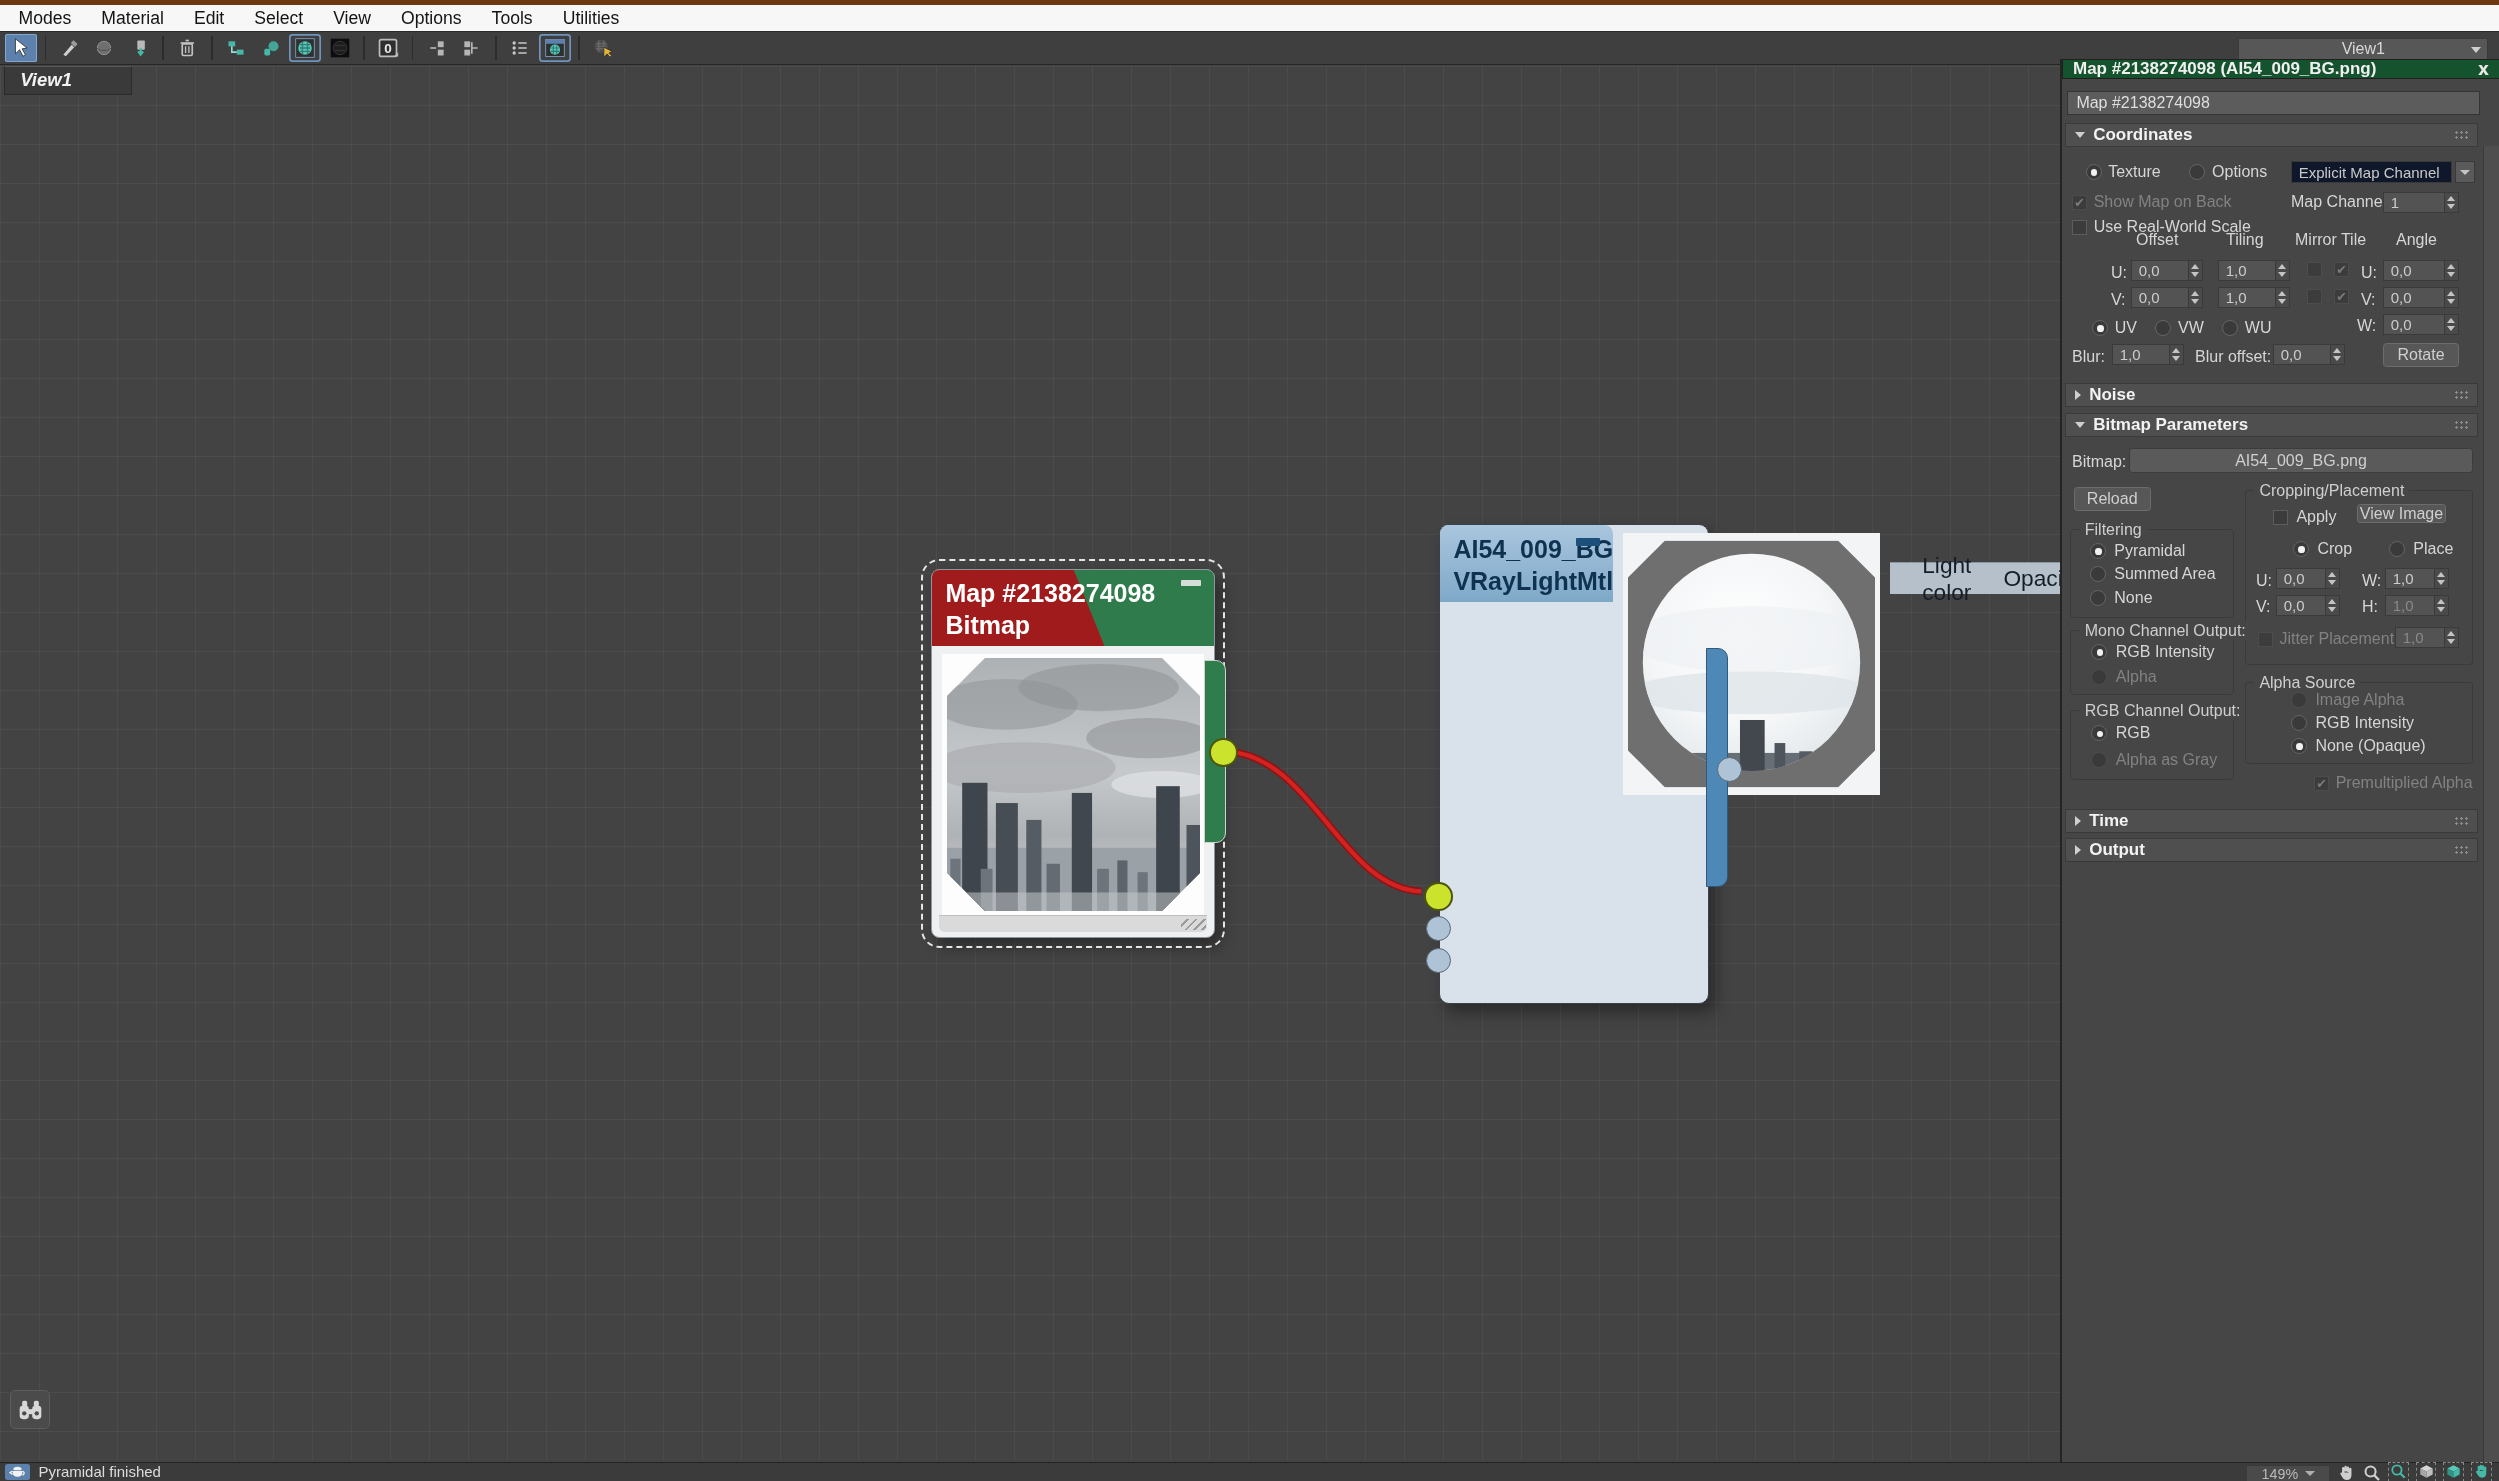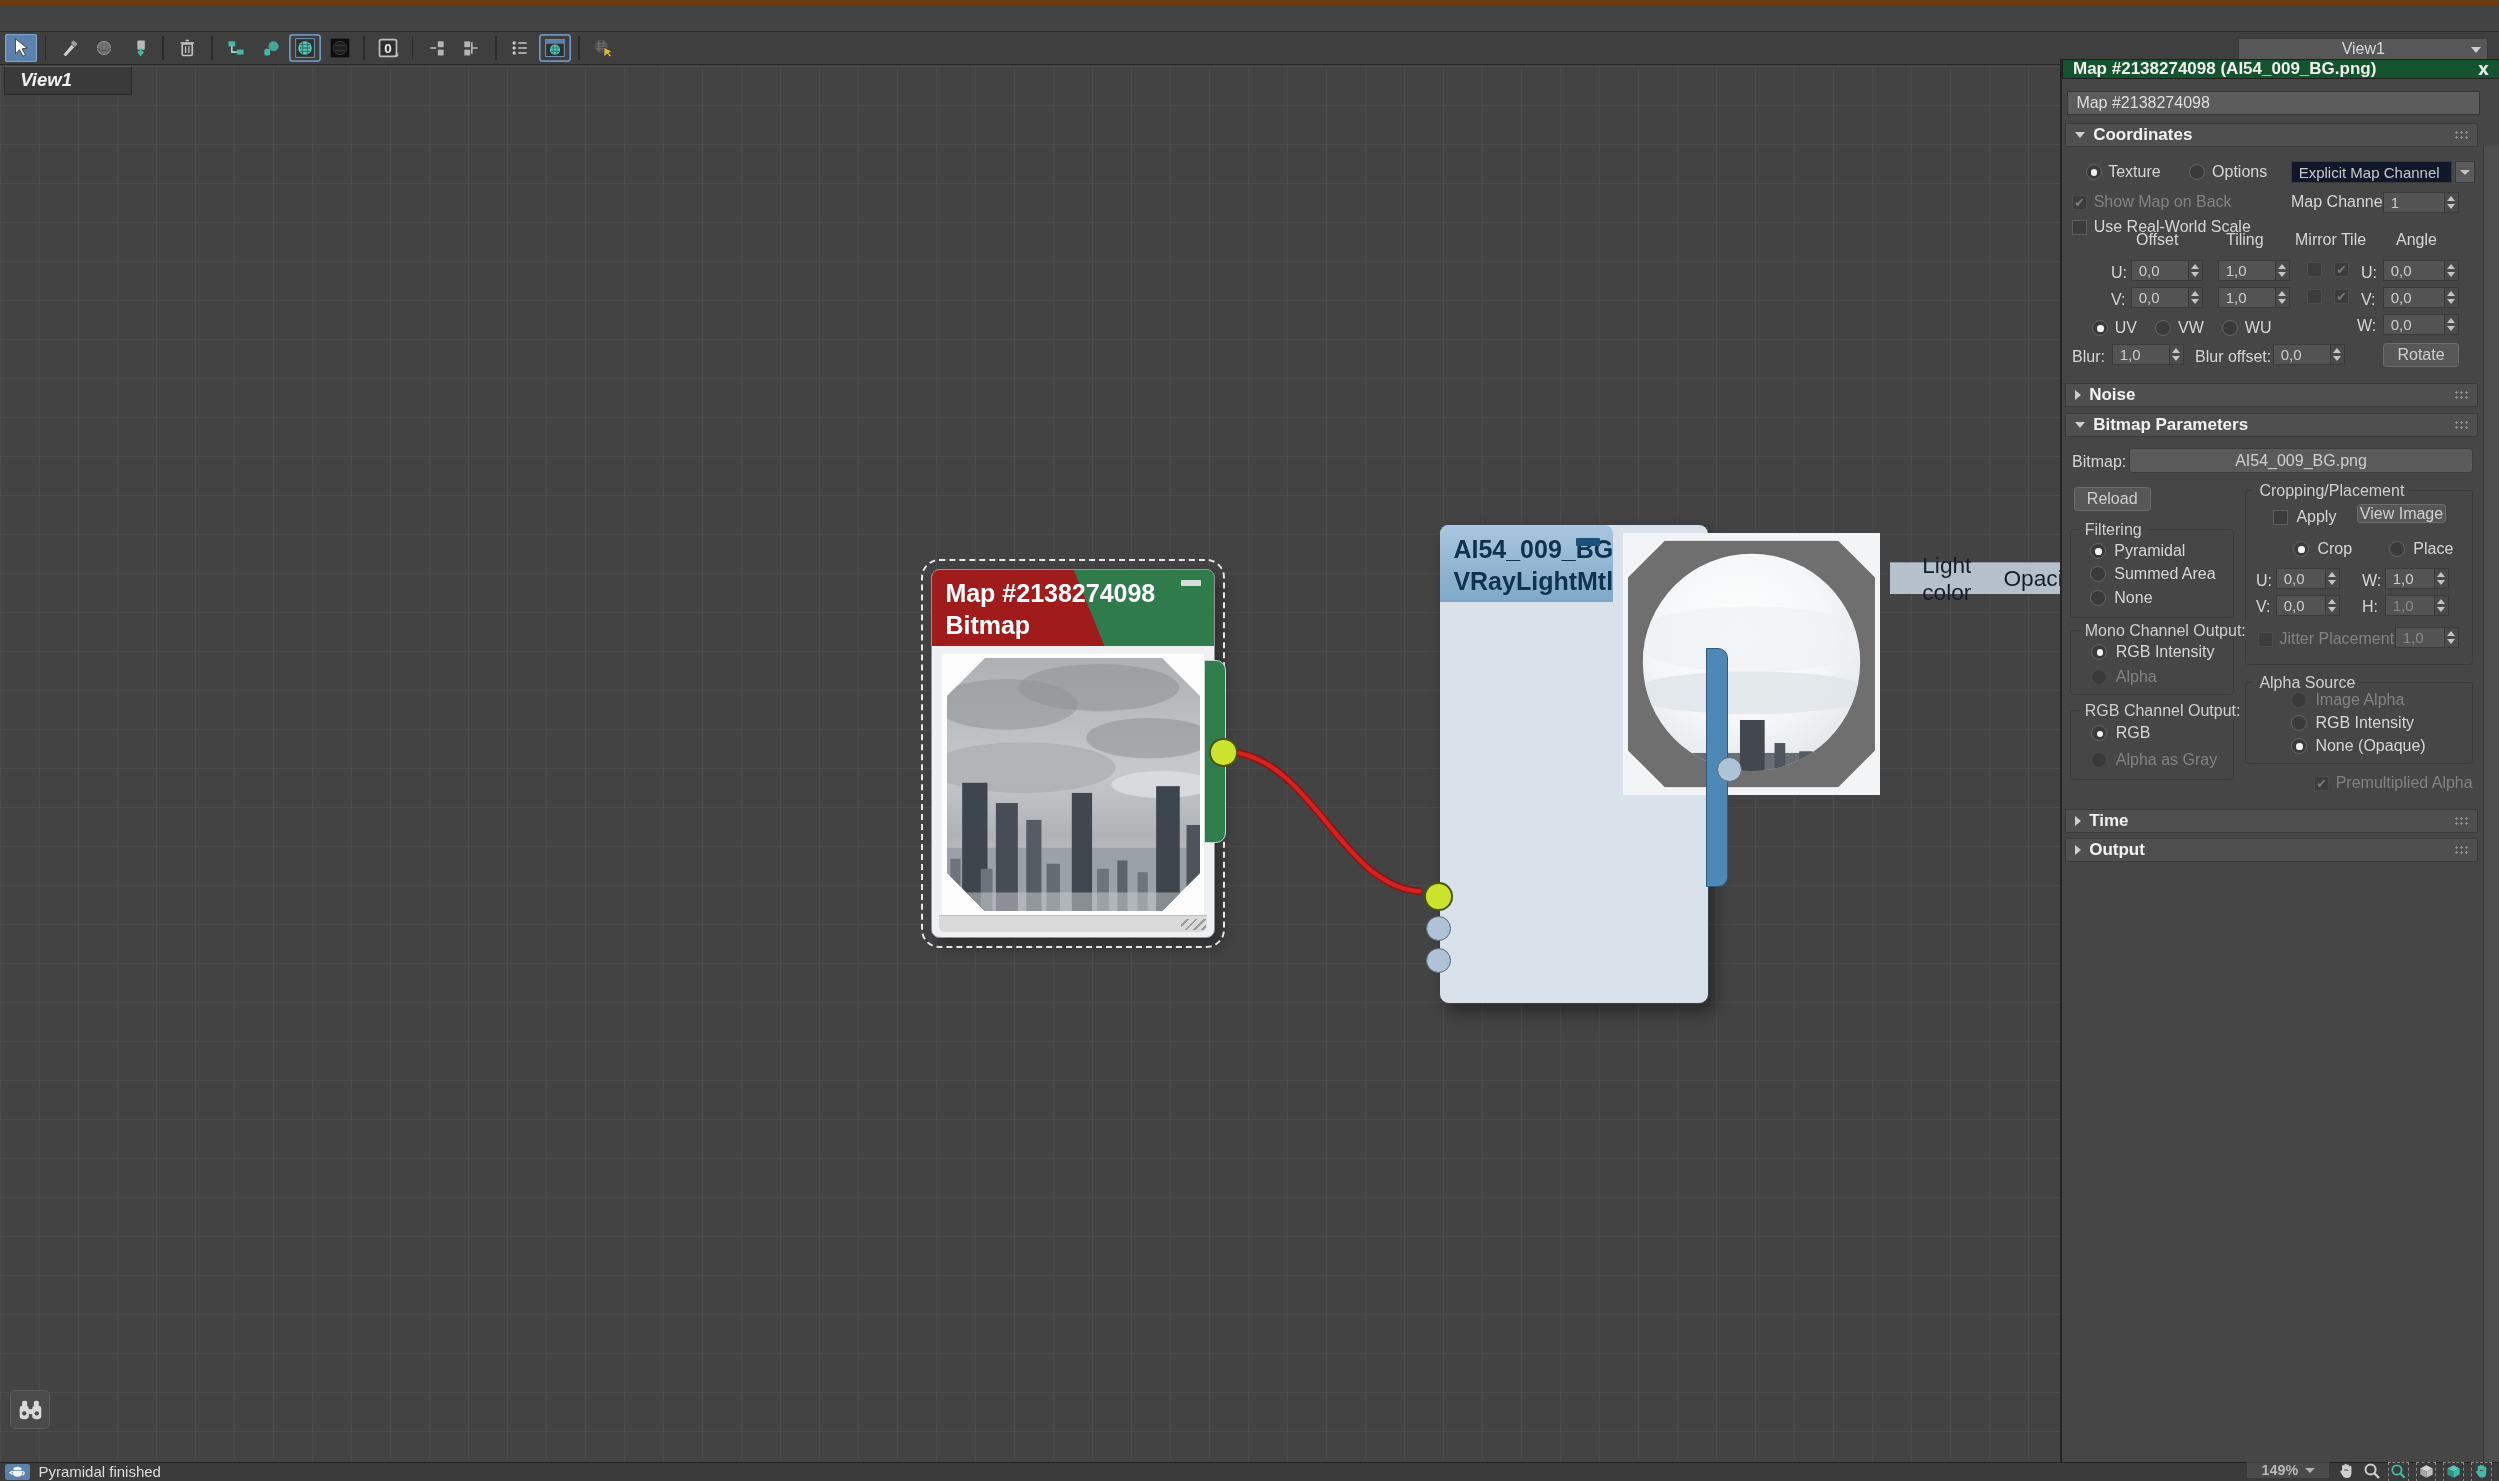--- a/index.html
+++ b/index.html
@@ -104,34 +104,44 @@
             display:flex;align-items:center;padding-left:6.7px;}
   .ddbtn{width:20px;height:22px;background:#5a5a5a;border:0.8px solid #3a3a3a;display:flex;align-items:center;justify-content:center;}
   .group{position:absolute;border:0.8px solid #3a3a3a;border-radius:3.4px;}
   .gtitle{position:absolute;top:-9.2px;left:8.4px;background:#464646;padding:0 5px;color:#cfcfcf;font-size:16px;white-space:nowrap;}
   
   .statusbar{position:absolute;left:0;bottom:0;width:100%;height:19.3px;background:#3b3b3b;border-top:0.8px solid #232323;
              display:flex;align-items:center;z-index:6;}
   .teapot-btn{width:25px;height:16px;background:#5d81ad;border-radius:2.5px;margin:0 8.4px 0 5px;
               display:flex;align-items:center;justify-content:center;}
   .status-text{color:#dcdcdc;font-size:15px;}
-  .status-right{margin-left:auto;display:flex;align-items:flex-start;gap:7px;padding-right:8.4px;font-weight:bold;}
+  .status-right{margin-left:auto;display:flex;align-items:flex-end;gap:7px;padding-right:8.4px;}
   .zoom-box{width:84px;height:17px;background:#4a4a4a;border:0.8px solid #3a3a3a;display:flex;align-items:center;
             justify-content:center;gap:6.7px;color:#b9b9b9;font-size:14.3px;}
   .zoom-box .dd{width:0;height:0;border-left:5px solid transparent;border-right:5px solid transparent;border-top:5.9px solid #b0b0b0;}
   .sicon{display:flex;align-items:center;justify-content:center;}
   .dashed-box{border:1.7px dashed #8a8a8a;padding:0.8px;}
 </style>
 </head>
 <body>
 
 <div class="root">
 
   <div class="topline"></div>
 
+  <div class="menubar">
+    <span class="menu-item">Modes</span>
+    <span class="menu-item">Material</span>
+    <span class="menu-item">Edit</span>
+    <span class="menu-item">Select</span>
+    <span class="menu-item">View</span>
+    <span class="menu-item">Options</span>
+    <span class="menu-item">Tools</span>
+    <span class="menu-item">Utilities</span>
+  </div>
 
   <div class="toolbar">
     <div class="tbtn active">
       <svg width="18.5" height="20" viewBox="0 0 22 24">
           <polygon points="4,1 4,19 9,14 13,22 16,20 12,13 18,12" fill="#ffffff" stroke="#2d2d2d"></polygon>
         </svg>
     </div>
     <div class="tsep"></div>
     <div class="tbtn">
       <svg width="20" height="20" viewBox="0 0 24 24">

